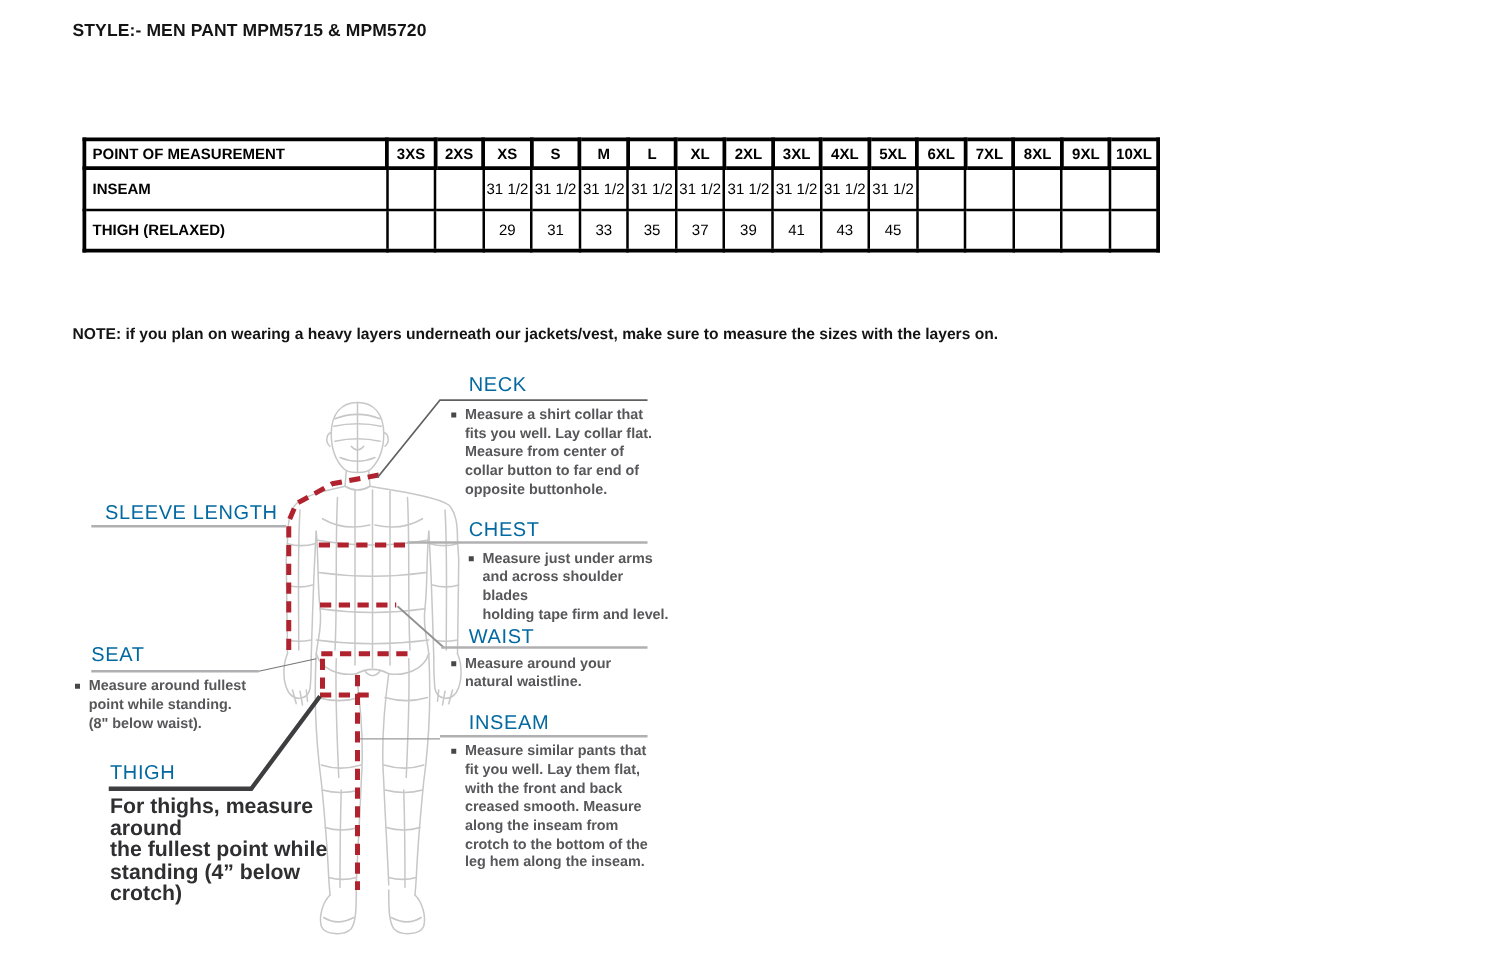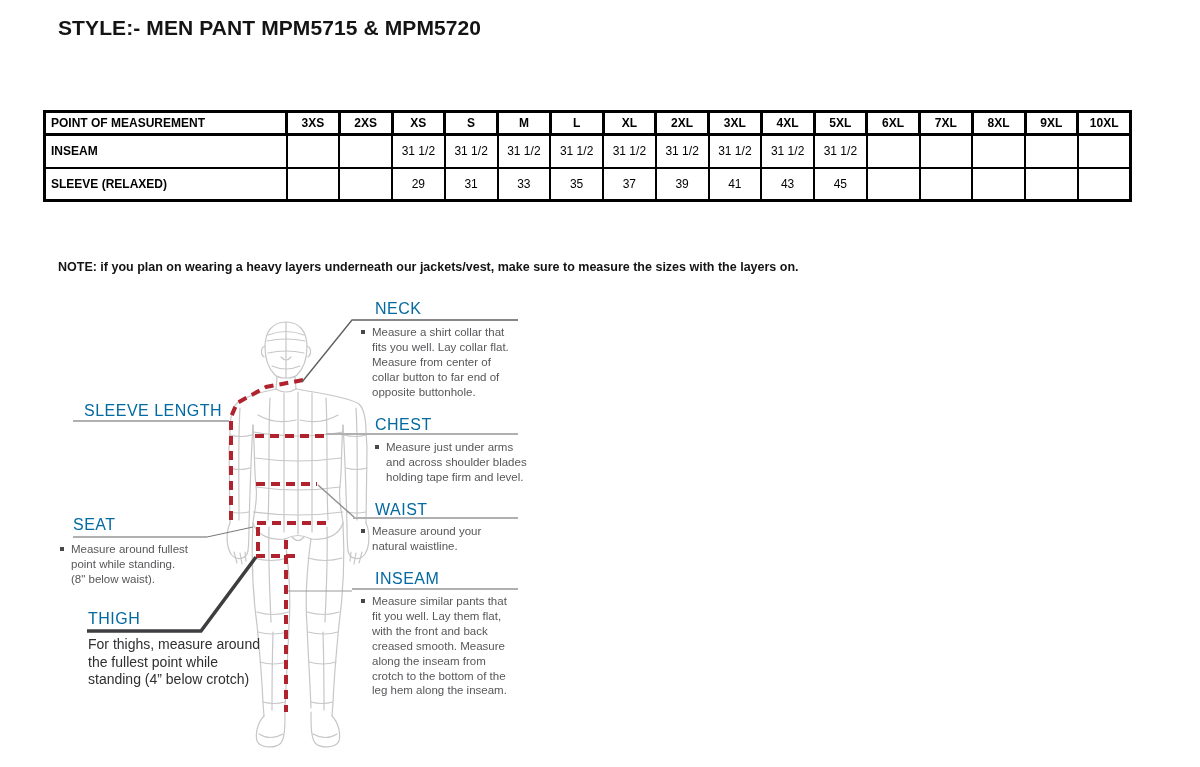--- a/index.html
+++ b/index.html
@@ -3,46 +3,46 @@
 <meta charset="utf-8">
 <style>
   html,body{margin:0;padding:0;}
   body{
     width:1200px;height:767px;background:#ffffff;position:relative;overflow:hidden;
     font-family:"Liberation Sans", sans-serif;
   }
   .page{position:absolute;inset:0;}
   .doc-title{
     position:absolute;left:58px;top:16px;
-    font-size:21px;font-weight:bold;color:#141414;letter-spacing:.1px;
+    font-size:14px;font-weight:bold;color:#141414;letter-spacing:.1px;
   }
   table.size-table{
-    position:absolute;left:43px;top:110px;width:1089px;
+    position:absolute;left:66px;top:110px;width:862px;
     border-collapse:collapse;table-layout:fixed;border:3px solid #000;
   }
   .size-table th,.size-table td{
     border:2px solid #000;font-size:12px;color:#000;text-align:center;
     padding:0;overflow:hidden;white-space:nowrap;
   }
   .size-table thead th{border-width:3px;height:20px;font-weight:bold;}
   .size-table thead th:first-child{width:234px;text-align:left;padding-left:5px;}
   .size-table tbody tr{height:33px;}
   .size-table tbody th{text-align:left;padding-left:5px;font-weight:bold;}
   .note{
     position:absolute;left:58px;top:260px;font-size:12.5px;font-weight:bold;color:#141414;text-align:right;
   }
   .sec-heading{
     position:absolute;font-size:16px;color:#0369a1;letter-spacing:.5px;
   }
   .sec-desc{
     position:absolute;display:flex;gap:7px;
-    font-size:11.5px;line-height:14.9px;color:#57575a;
+    font-size:11.5px;line-height:14.9px;color:#57575a;font-weight:bold;
   }
   .sec-desc .bullet{flex:0 0 auto;width:4px;height:4px;background:#48484a;margin-top:5px;}
-  .sec-desc.thigh-desc{font-size:14px;line-height:17.5px;color:#2f2f31;}
+  .sec-desc.thigh-desc{font-size:17px;line-height:17.5px;color:#2f2f31;}
   svg.overlay{position:absolute;left:0;top:0;pointer-events:none;}
   .figure path{stroke:var(--figure-color,#c7c7c8);stroke-width:1.2;fill:none;
     stroke-linecap:round;stroke-linejoin:round;}
   .measure path{stroke:var(--measure-color,#b0232e);stroke-width:4;fill:none;
     stroke-dasharray:9 6;stroke-linecap:butt;}
 </style>
 </head>
 <body>
 
 <div class="page">
@@ -85,21 +85,21 @@
           <td>31 1/2</td>
           <td>31 1/2</td>
           <td>31 1/2</td>
           <td></td>
           <td></td>
           <td></td>
           <td></td>
           <td></td>
         </tr>
         <tr>
-          <th>SLEEVE (RELAXED)</th>
+          <th>THIGH (RELAXED)</th>
           <td></td>
           <td></td>
           <td>29</td>
           <td>31</td>
           <td>33</td>
           <td>35</td>
           <td>37</td>
           <td>39</td>
           <td>41</td>
           <td>43</td>

